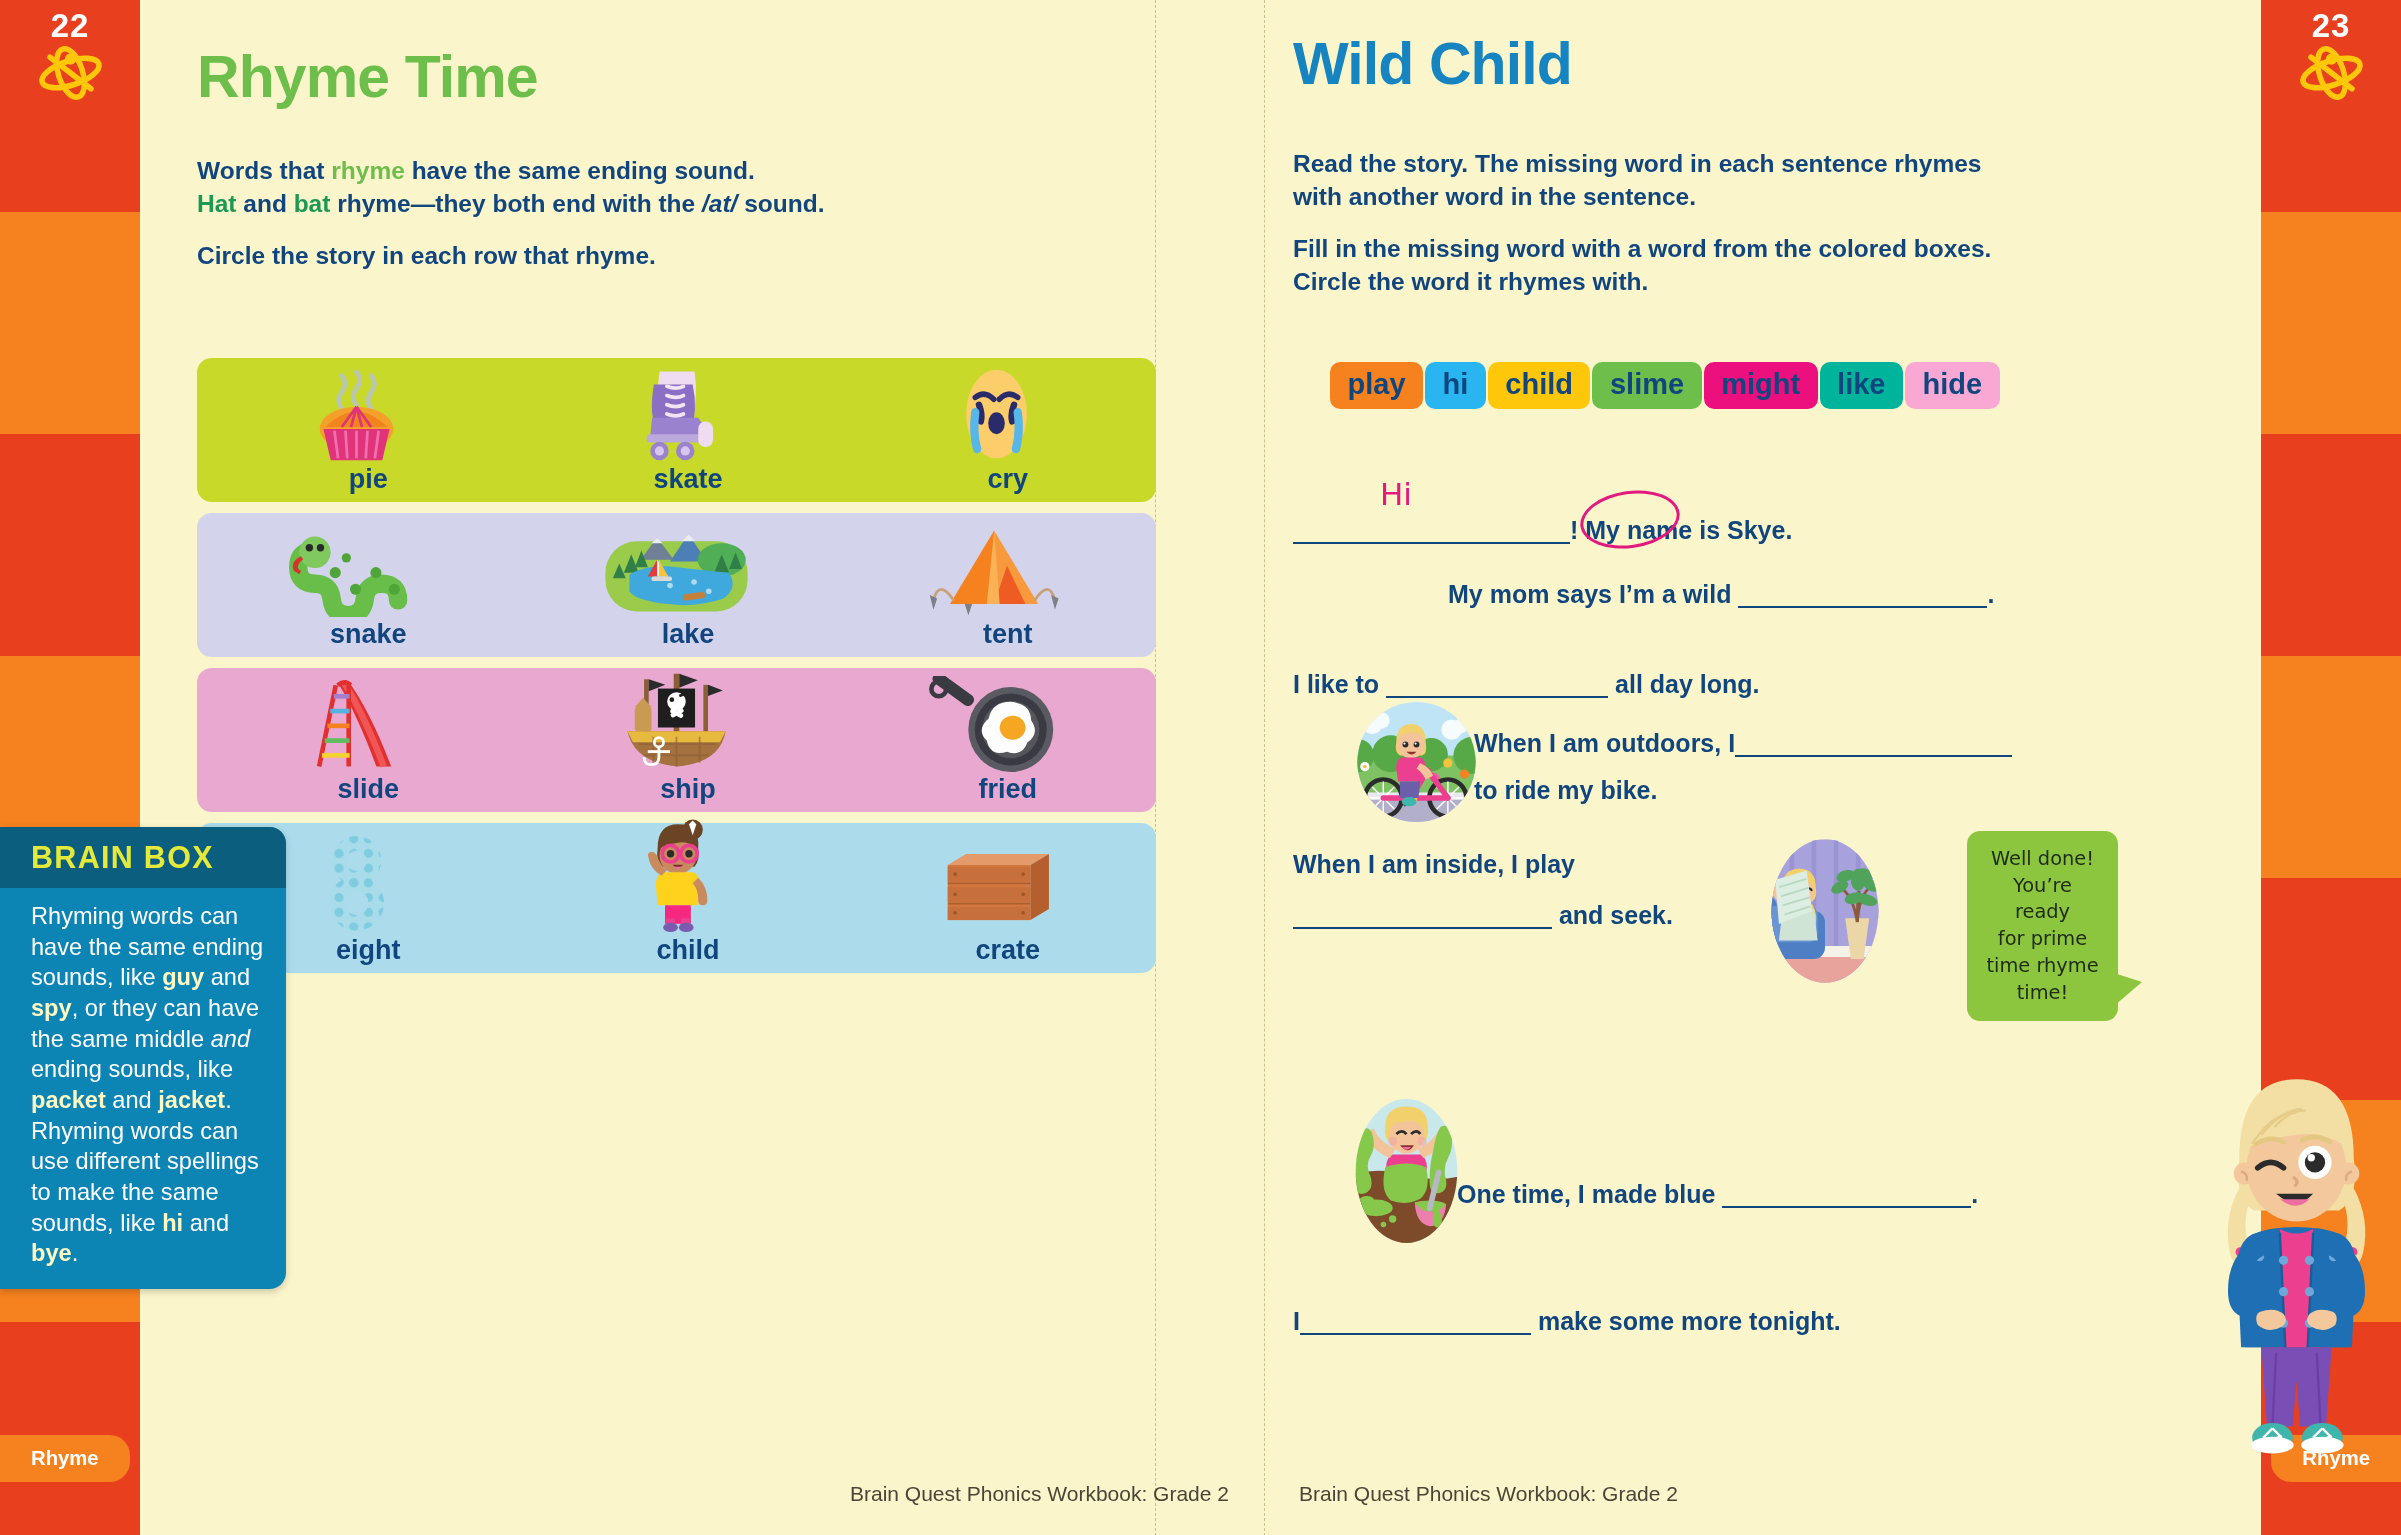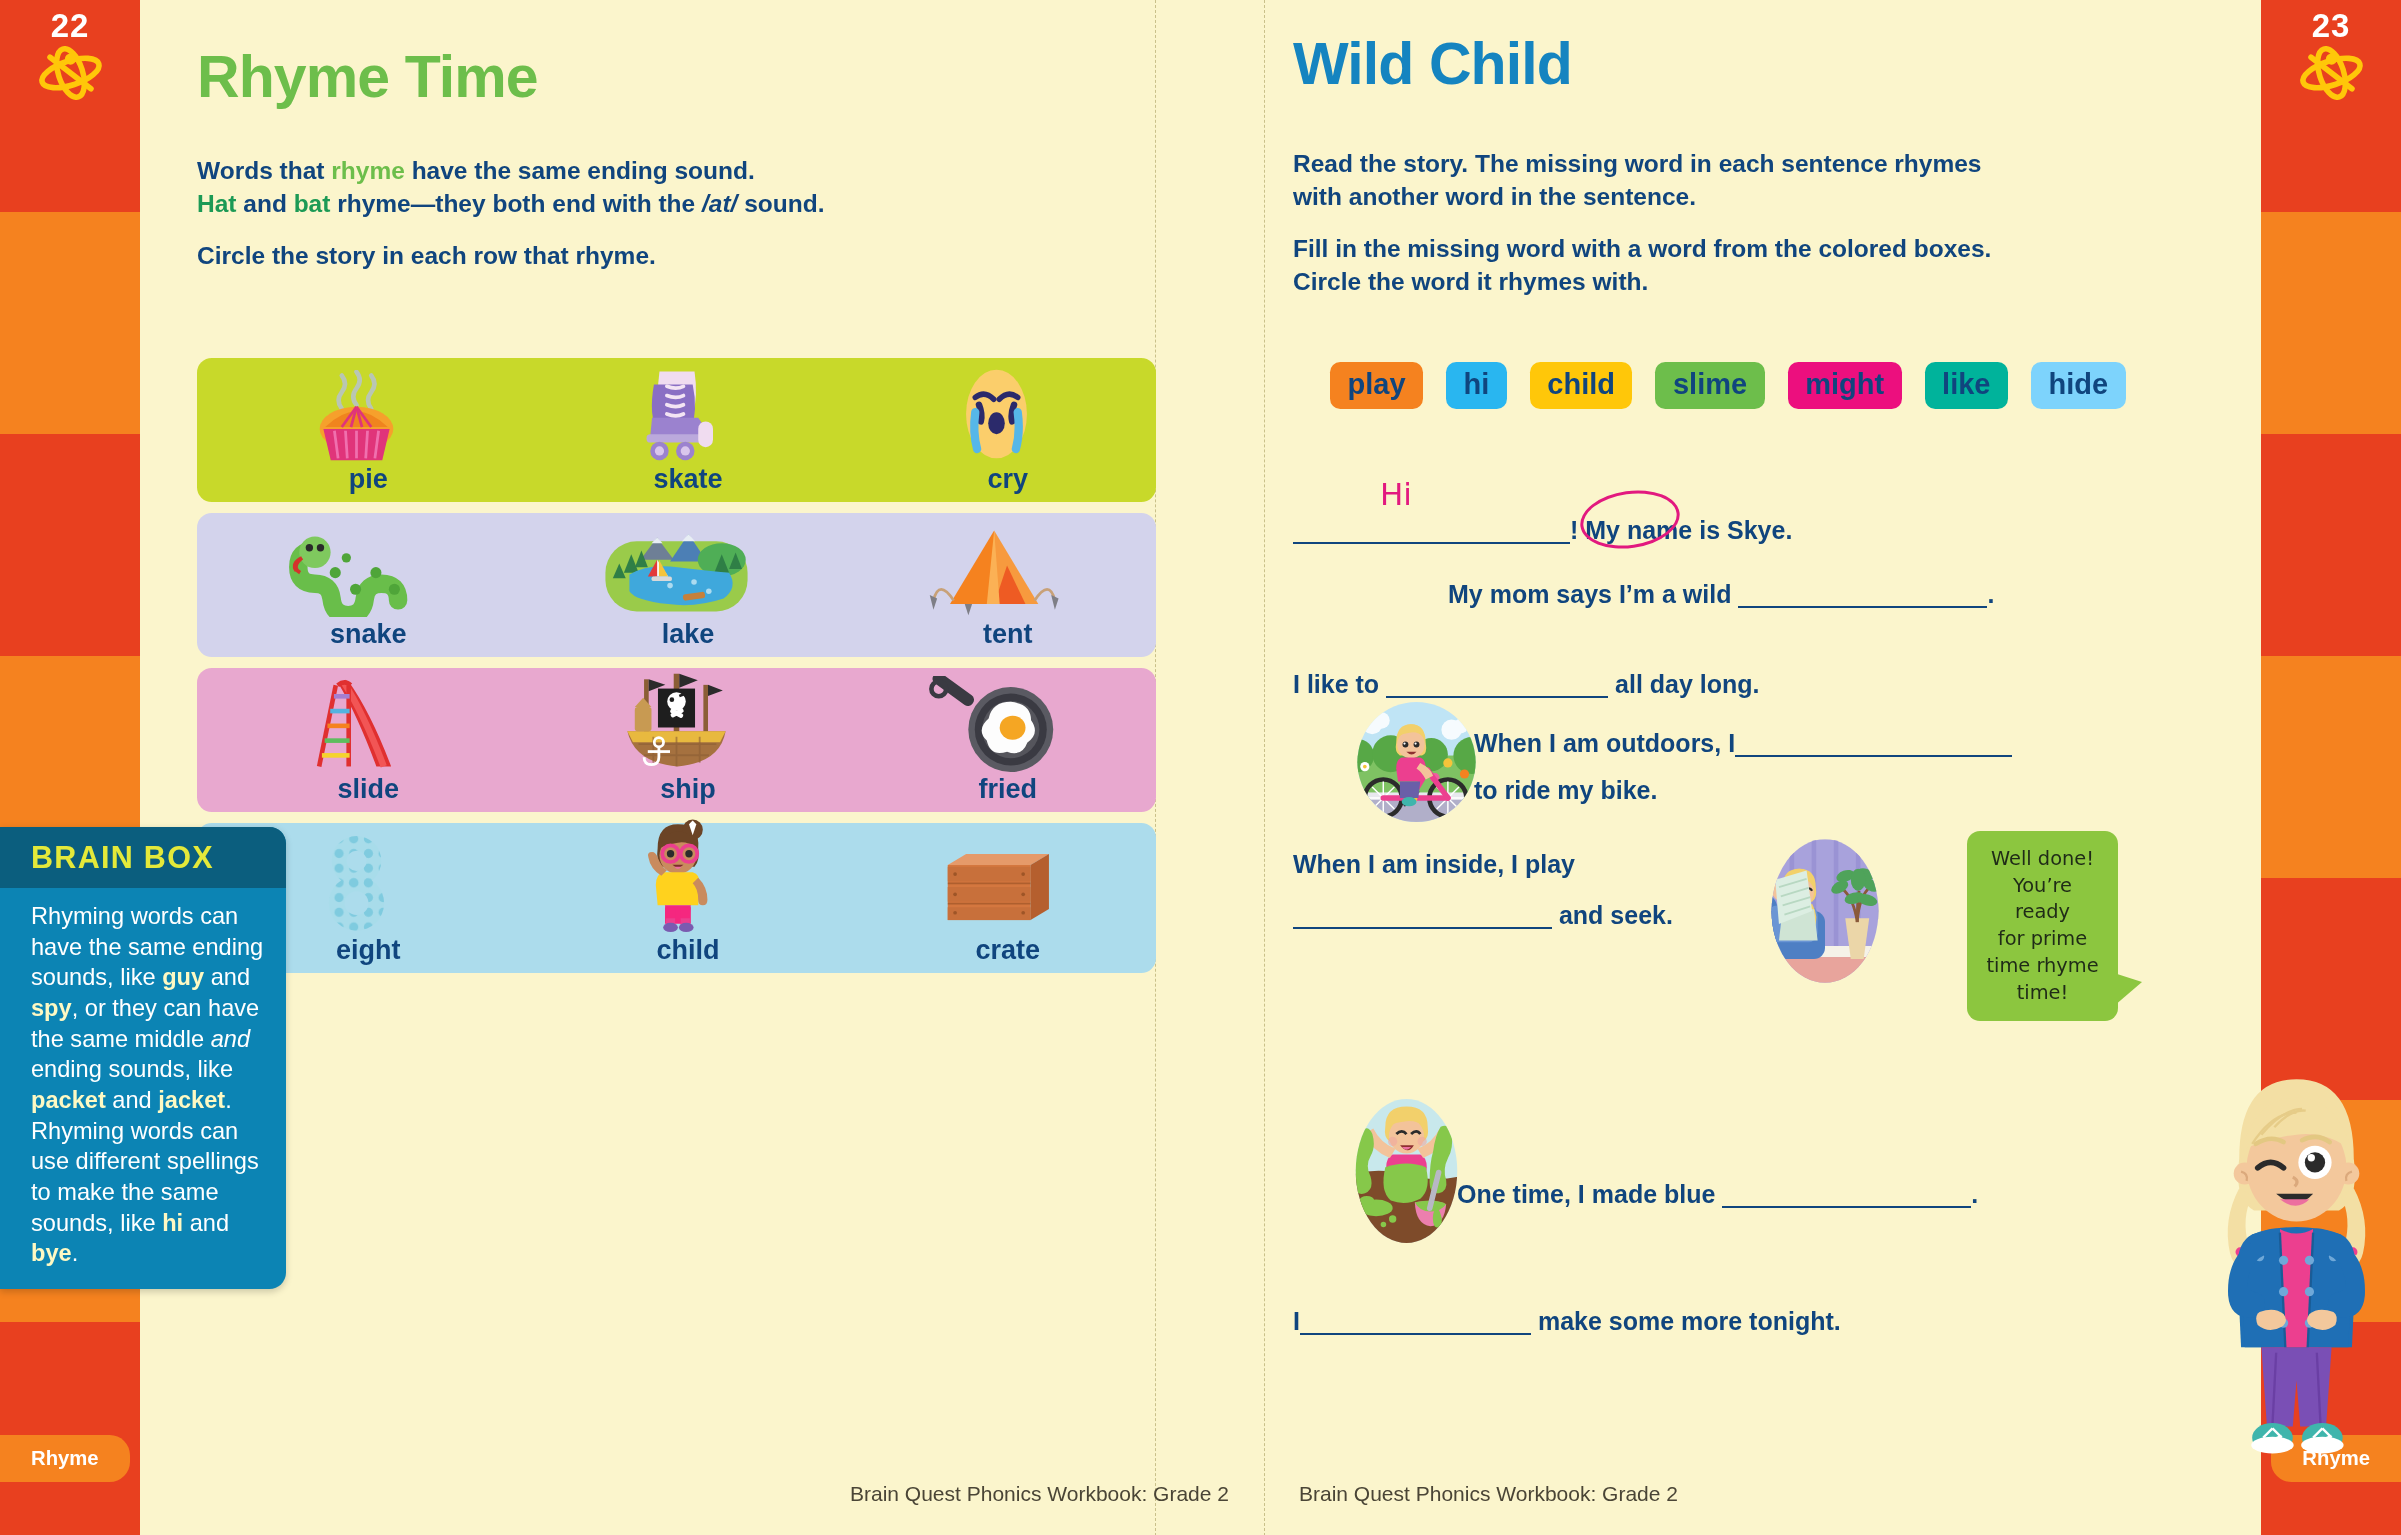--- a/index.html
+++ b/index.html
@@ -78,21 +78,21 @@
     padding: 12px 31px; border-radius: 0 20.3px 20.3px 0;
   }
   .rhymetab.r {
     border-radius: 20.3px 0 0 20.3px;
   }
 
   
   .footer { position: absolute; bottom: 30.5px; color: #4A4536; font-size: 21px; text-align: center; }
 
   
-  .chips { position: absolute; left: 37px; top: 362px; display: flex; gap: 23px; }
+  .chips { position: absolute; left: 37px; top: 362px; display: flex; gap: 2px; }
   .chip {
     border-radius: 10.2px; padding: 8.3px 17.5px 10.2px;
     color: #10457E; font-size: 29px; font-weight: bold; line-height: 1;
   }
 
   
   .story { position: absolute; left: 0; top: 0; width: 968px; }
   .sline { position: absolute; color: #10457E; font-size: 25px; font-weight: 600; white-space: nowrap; }
   .blank {
     display: inline-block; border-bottom: 2.8px solid #10457E;
@@ -533,21 +533,21 @@
       <p>Circle the word it rhymes with.</p>
     </div>
 
     <div class="chips">
       <div class="chip" style="background:#F5821F">play</div>
       <div class="chip" style="background:#29B6F0">hi</div>
       <div class="chip" style="background:#FFC709">child</div>
       <div class="chip" style="background:#6DBE4B">slime</div>
       <div class="chip" style="background:#EC0F7E">might</div>
       <div class="chip" style="background:#00B39B">like</div>
-      <div class="chip" style="background:#7dd3fc">hide</div>
+      <div class="chip" style="background:#f9a8d4">hide</div>
     </div>
 
     <div class="story">
 
       <div class="written" style="left:87px;top:476px">Hi</div>
       <div class="sline" style="left:0px;top:513px">
         <span class="blank" style="width:277px"></span><span>! My name is </span><span>Skye.</span>
       </div>
       <div class="circleans" style="left:287px;top:491px;width:100px;height:57px"></div>
 

